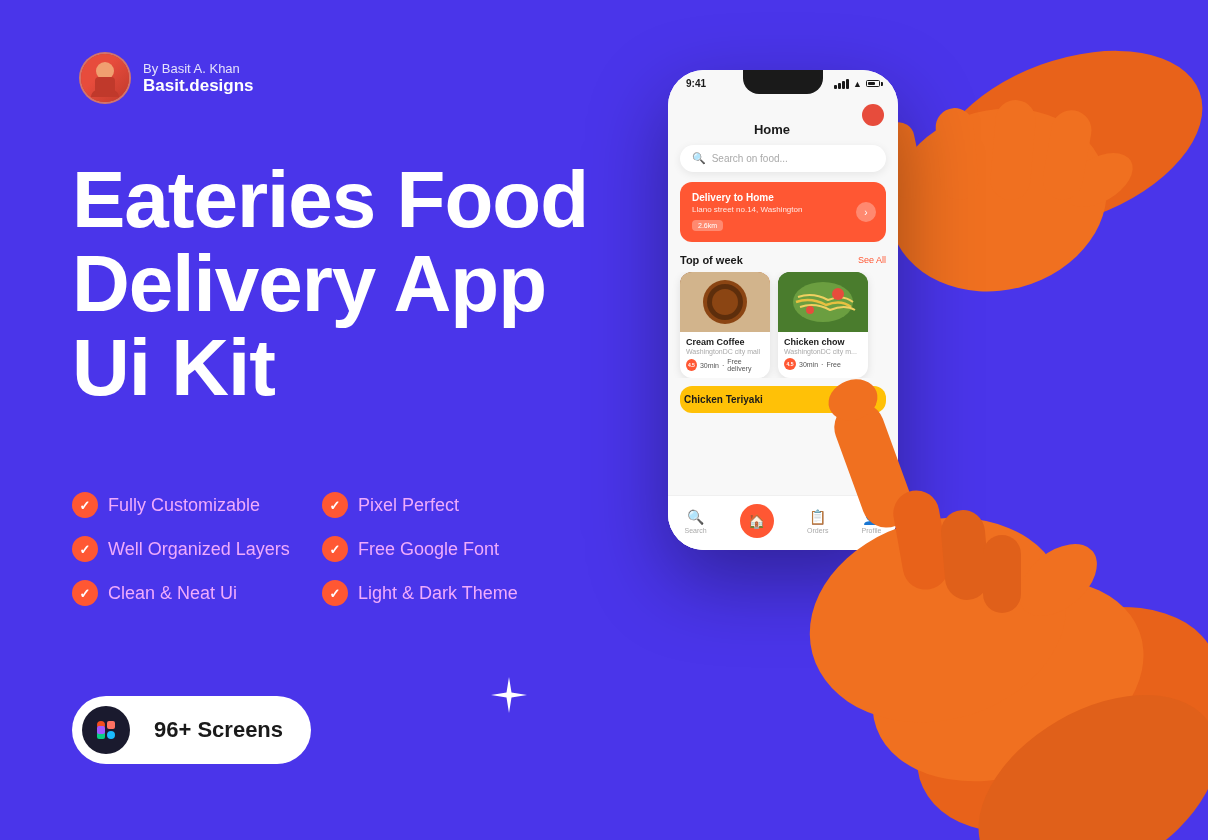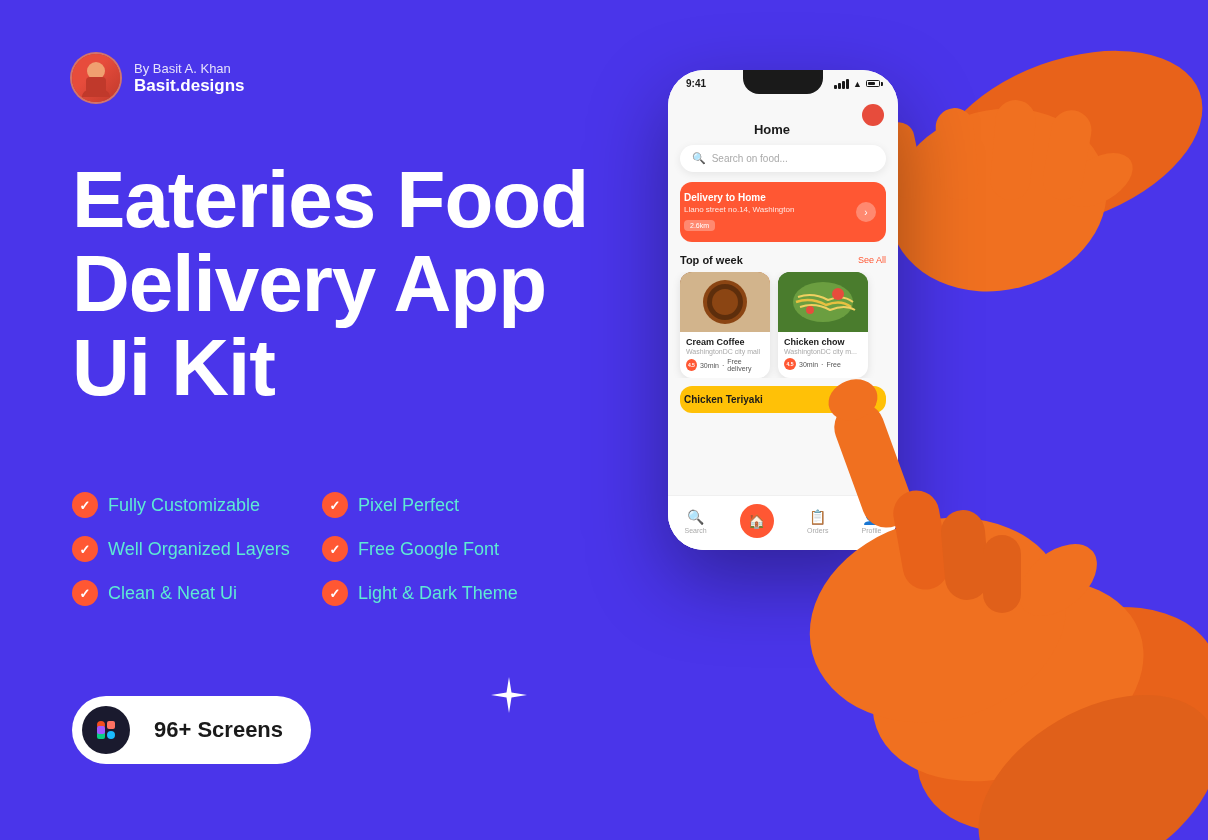--- a/index.html
+++ b/index.html
@@ -15,21 +15,21 @@
     .bg {
       position: absolute;
       inset: 0;
       background: #4A35EA;
     }
 
     
     .author-section {
       position: absolute;
       top: 52px;
-      left: 70px;
+      left: 79px;
       display: flex;
       align-items: center;
       gap: 12px;
     }
     .author-avatar {
       width: 52px;
       height: 52px;
       border-radius: 50%;
       background: #c0392b;
       overflow: hidden;
@@ -100,21 +100,21 @@
       display: flex;
       align-items: center;
       justify-content: center;
       flex-shrink: 0;
       color: white;
       font-size: 13px;
       font-weight: 700;
     }
     .feature-label {
       font-size: 18px;
-      color: #5eead4;
+      color: #f0abfc;
       font-weight: 500;
     }
 
     
     .screens-badge {
       position: absolute;
       bottom: 76px;
       left: 72px;
       display: flex;
       align-items: center;
@@ -285,21 +285,21 @@
     .search-text-phone {
       font-size: 10px;
       color: #aaa;
     }
 
     
     .delivery-banner {
       margin: 0 12px 10px;
       background: #FF5733;
       border-radius: 12px;
-      padding: 10px 4px;
+      padding: 10px 12px;
       color: white;
       position: relative;
     }
     .delivery-banner-title {
       font-size: 10px;
       font-weight: 700;
     }
     .delivery-banner-subtitle {
       font-size: 8px;
       opacity: 0.85;

